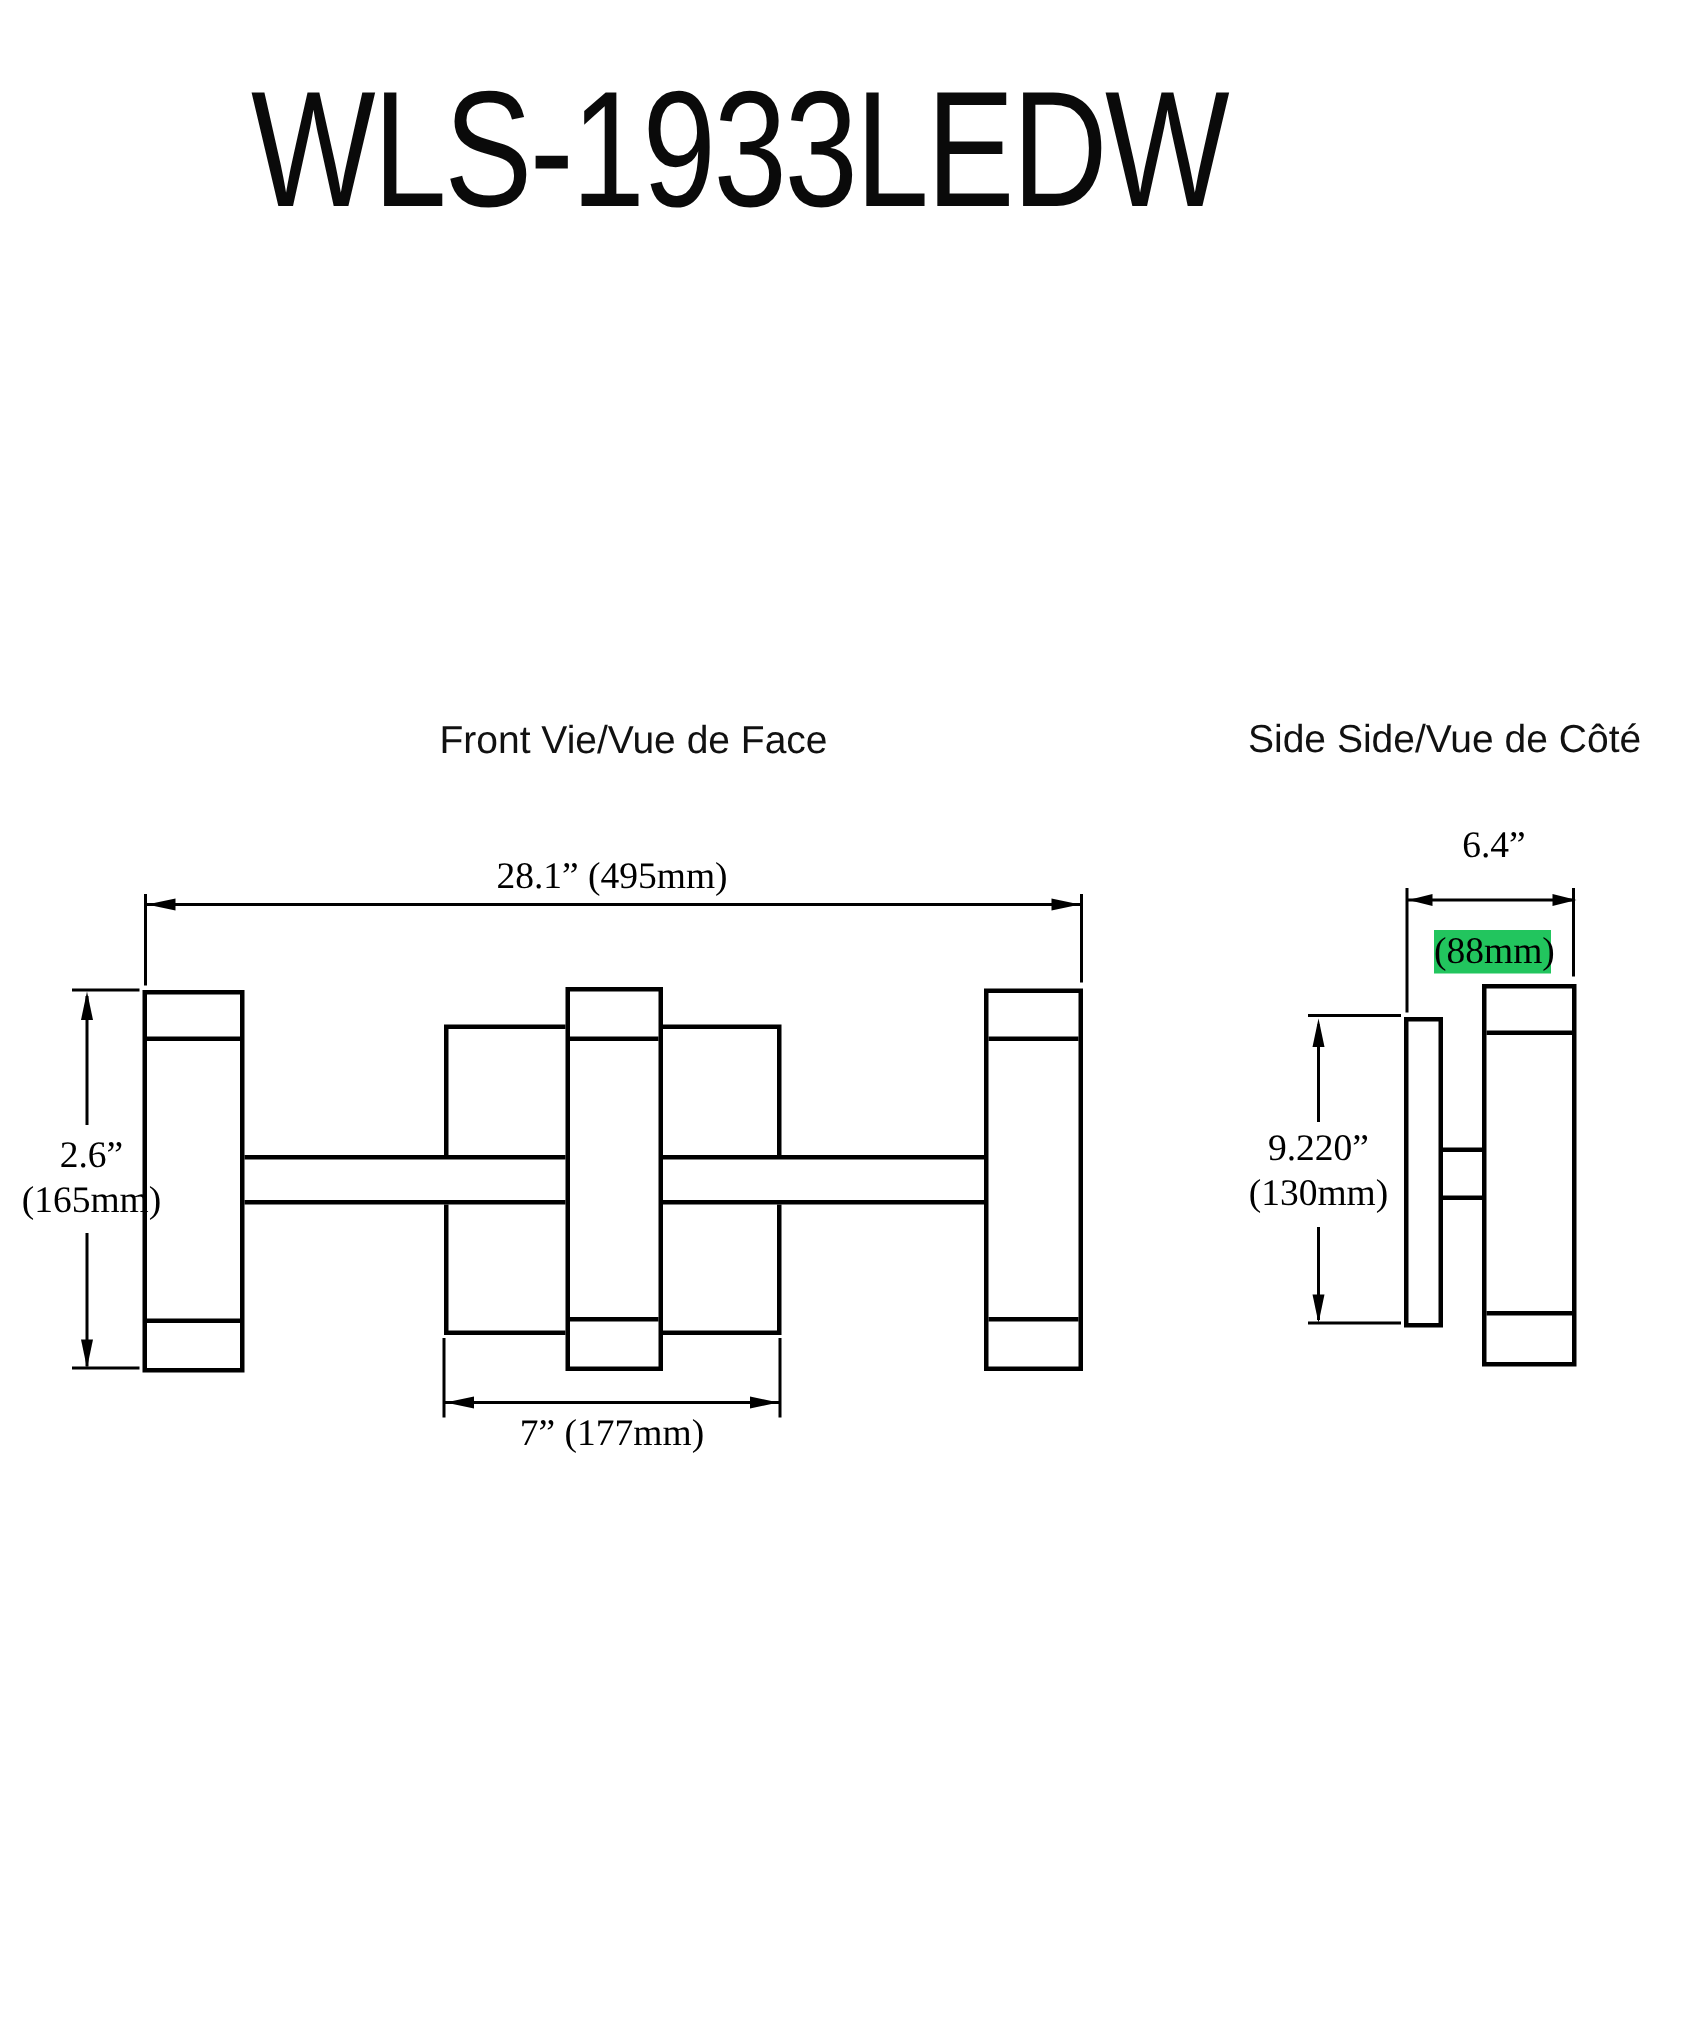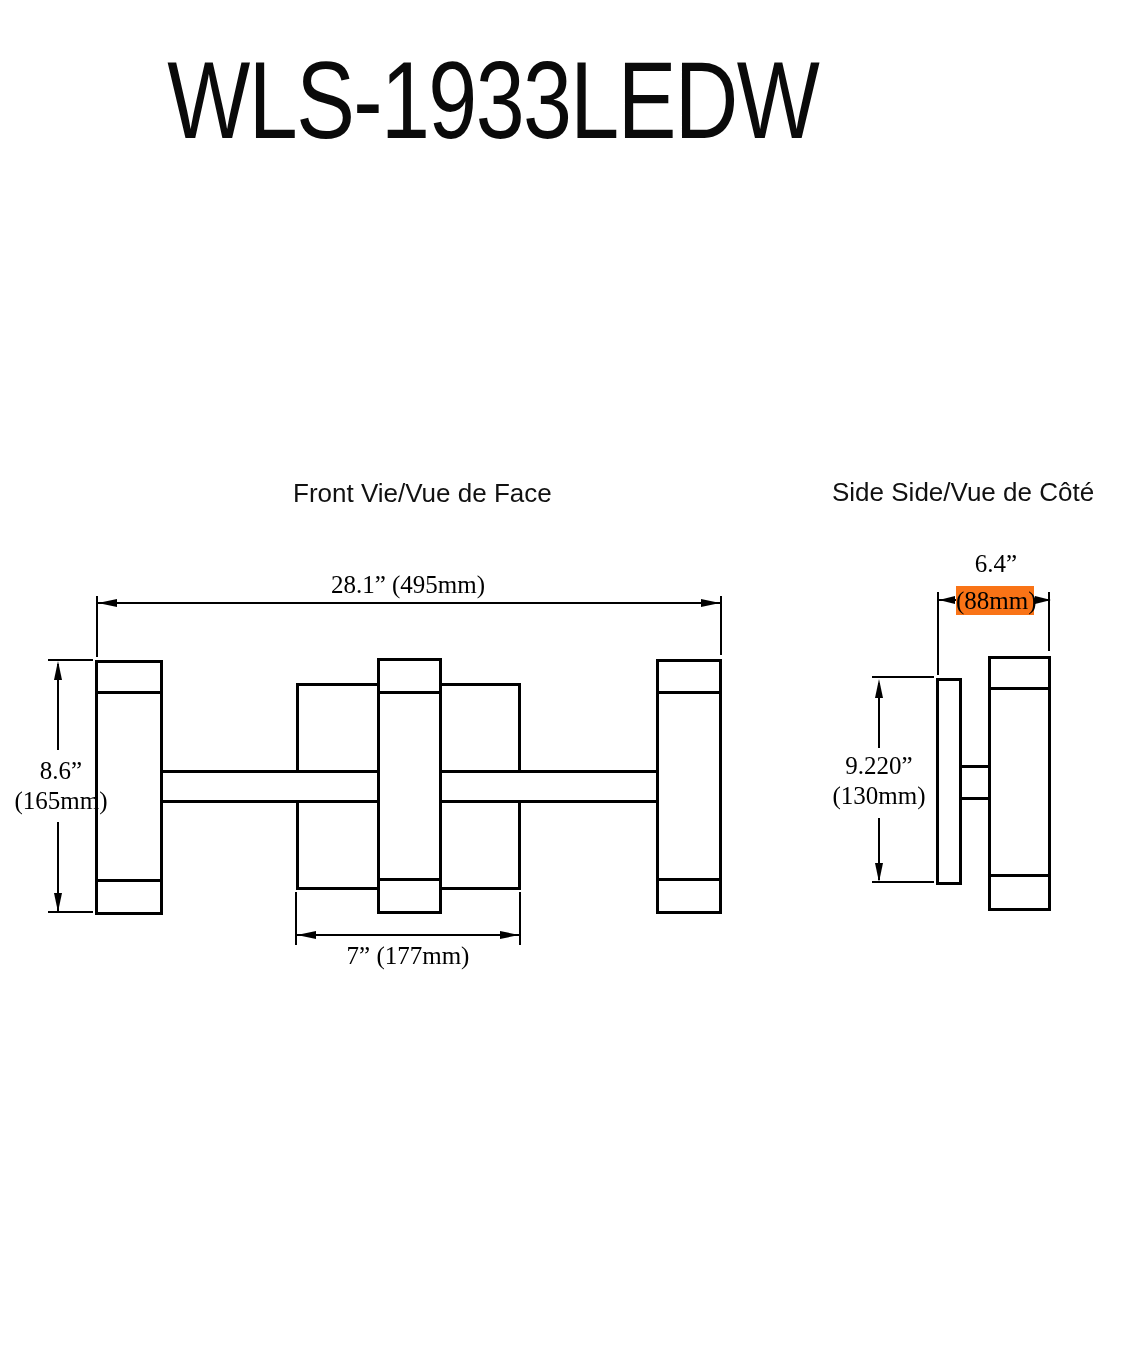--- a/index.html
+++ b/index.html
@@ -22,21 +22,21 @@
   .ln{position:absolute;background:#000;z-index:1;}
   
   .arw{position:absolute;width:0;height:0;z-index:1;}
   .a-left{border-top:4px solid transparent;border-bottom:4px solid transparent;border-right:19px solid #000;}
   .a-right{border-top:4px solid transparent;border-bottom:4px solid transparent;border-left:19px solid #000;}
   .a-up{border-left:4px solid transparent;border-right:4px solid transparent;border-bottom:19px solid #000;}
   .a-down{border-left:4px solid transparent;border-right:4px solid transparent;border-top:19px solid #000;}
   
   .dimtext{position:absolute;font:400 25px/29px "Liberation Serif",serif;color:#000;
            text-align:center;white-space:nowrap;z-index:4;}
-  .onwhite{background:#f97316;}
+  .onwhite{background:#22c55e;margin-top:34px;}
 </style>
 </head>
 <body>
 
 <div class="page">
 
   <div class="title-wrap">
     <span class="title">WLS-1933LEDW</span>
   </div>
 
@@ -49,21 +49,21 @@
     <div class="ln" style="left:97px;top:602px;width:624px;height:2px;"></div>
     <div class="arw a-left" style="left:98px;top:599px;"></div>
     <div class="arw a-right" style="left:701px;top:599px;"></div>
 
     <div class="ln" style="left:48px;top:659px;width:45px;height:2px;"></div>
     <div class="ln" style="left:48px;top:911px;width:45px;height:2px;"></div>
     <div class="ln" style="left:57px;top:664px;width:2px;height:86px;"></div>
     <div class="ln" style="left:57px;top:822px;width:2px;height:89px;"></div>
     <div class="arw a-up" style="left:54px;top:661px;"></div>
     <div class="arw a-down" style="left:54px;top:893px;"></div>
-    <div class="dimtext" style="left:10px;top:756px;width:102px;">8.6”</div>
+    <div class="dimtext" style="left:10px;top:756px;width:102px;">2.6”</div>
     <div class="dimtext" style="left:10px;top:786px;width:102px;">(165mm)</div>
 
     <div class="rect plate" style="left:296px;top:683px;width:225px;height:207px;"></div>
 
     <div class="band" style="left:158px;top:770px;width:502px;height:33px;z-index:2;"></div>
 
     <div class="rect cyl" style="left:95px;top:660px;width:68px;height:255px;">
       <div class="cap" style="top:28px;"></div>
       <div class="cap" style="bottom:30px;"></div>
     </div>

